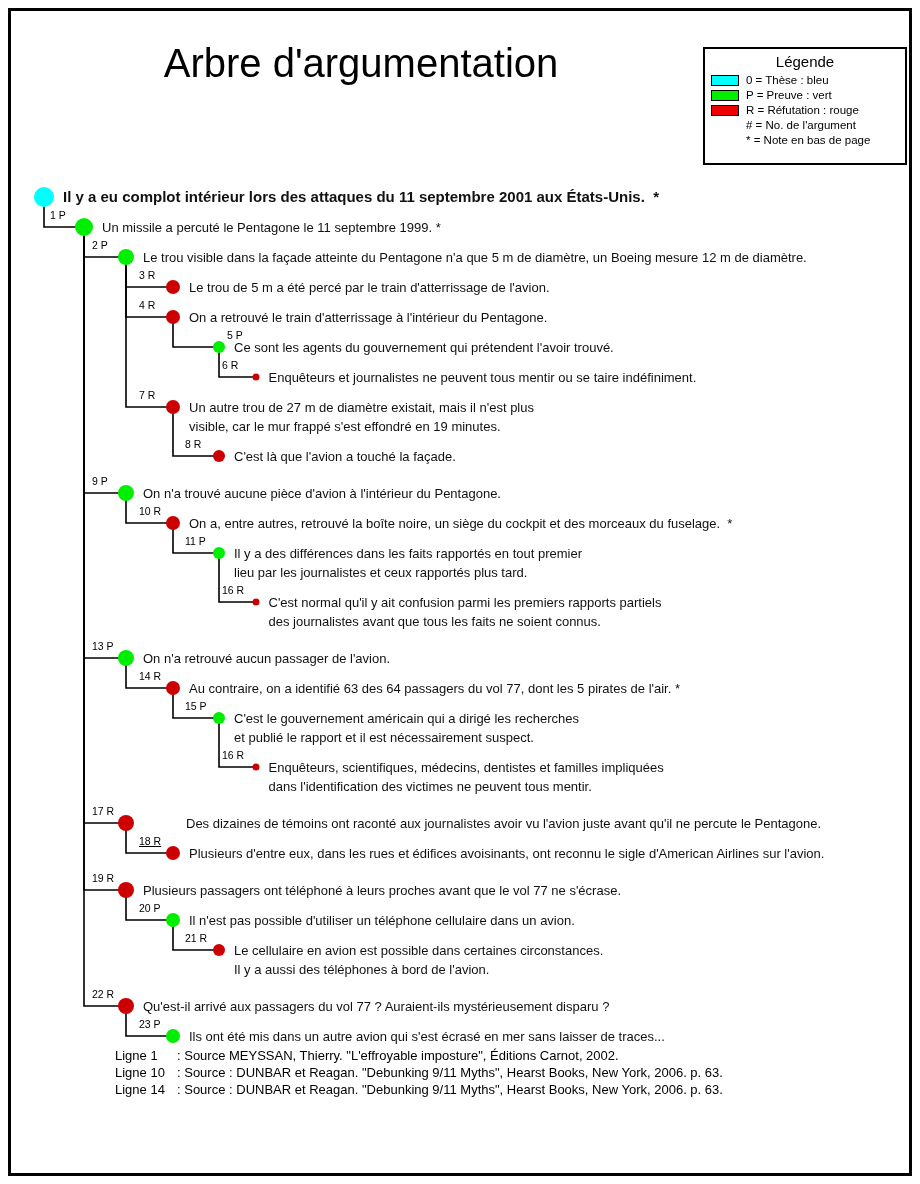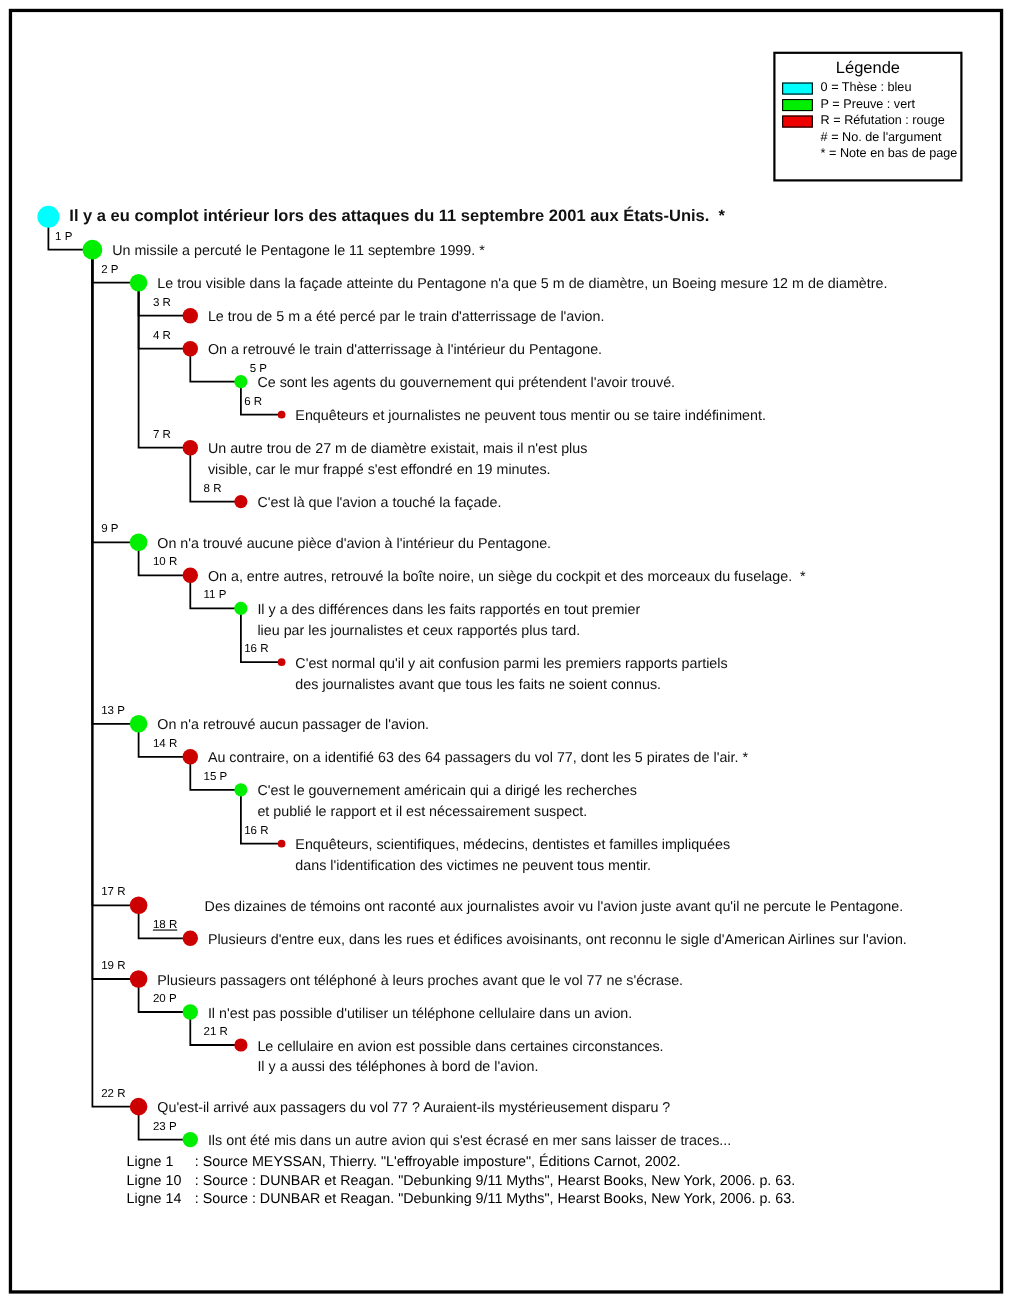--- a/index.html
+++ b/index.html
@@ -61,21 +61,21 @@
     font-weight: normal;
     color: #000000;
     white-space: nowrap;
   }
 
   
   #legend {
     position: absolute;
     left: 692px;
     top: 36px;
-    width: 172px;
+    width: 204px;
     height: 118px;
     border: 2px solid #000000;
     background: #ffffff;
     box-sizing: border-box;
   }
   #legend-title {
     text-align: center;
     font-size: 15px;
     margin-top: 4px;
     margin-bottom: 3px;
@@ -158,20 +158,21 @@
     width: 62px;
   }
 </style>
 </head>
 <body>
 
 <div id="page">
   <div id="frame">
 
     <div id="header">
+      <div id="title-main">Arbre d'argumentation</div>
     </div>
 
     <div id="legend">
       <div id="legend-title">Légende</div>
       <div id="legend-rows">
           <div class="legend-row">
             <span class="legend-swatch" style="background: rgb(0, 255, 255);"></span>
             <span>0 = Thèse : bleu</span>
           </div>
           <div class="legend-row">

